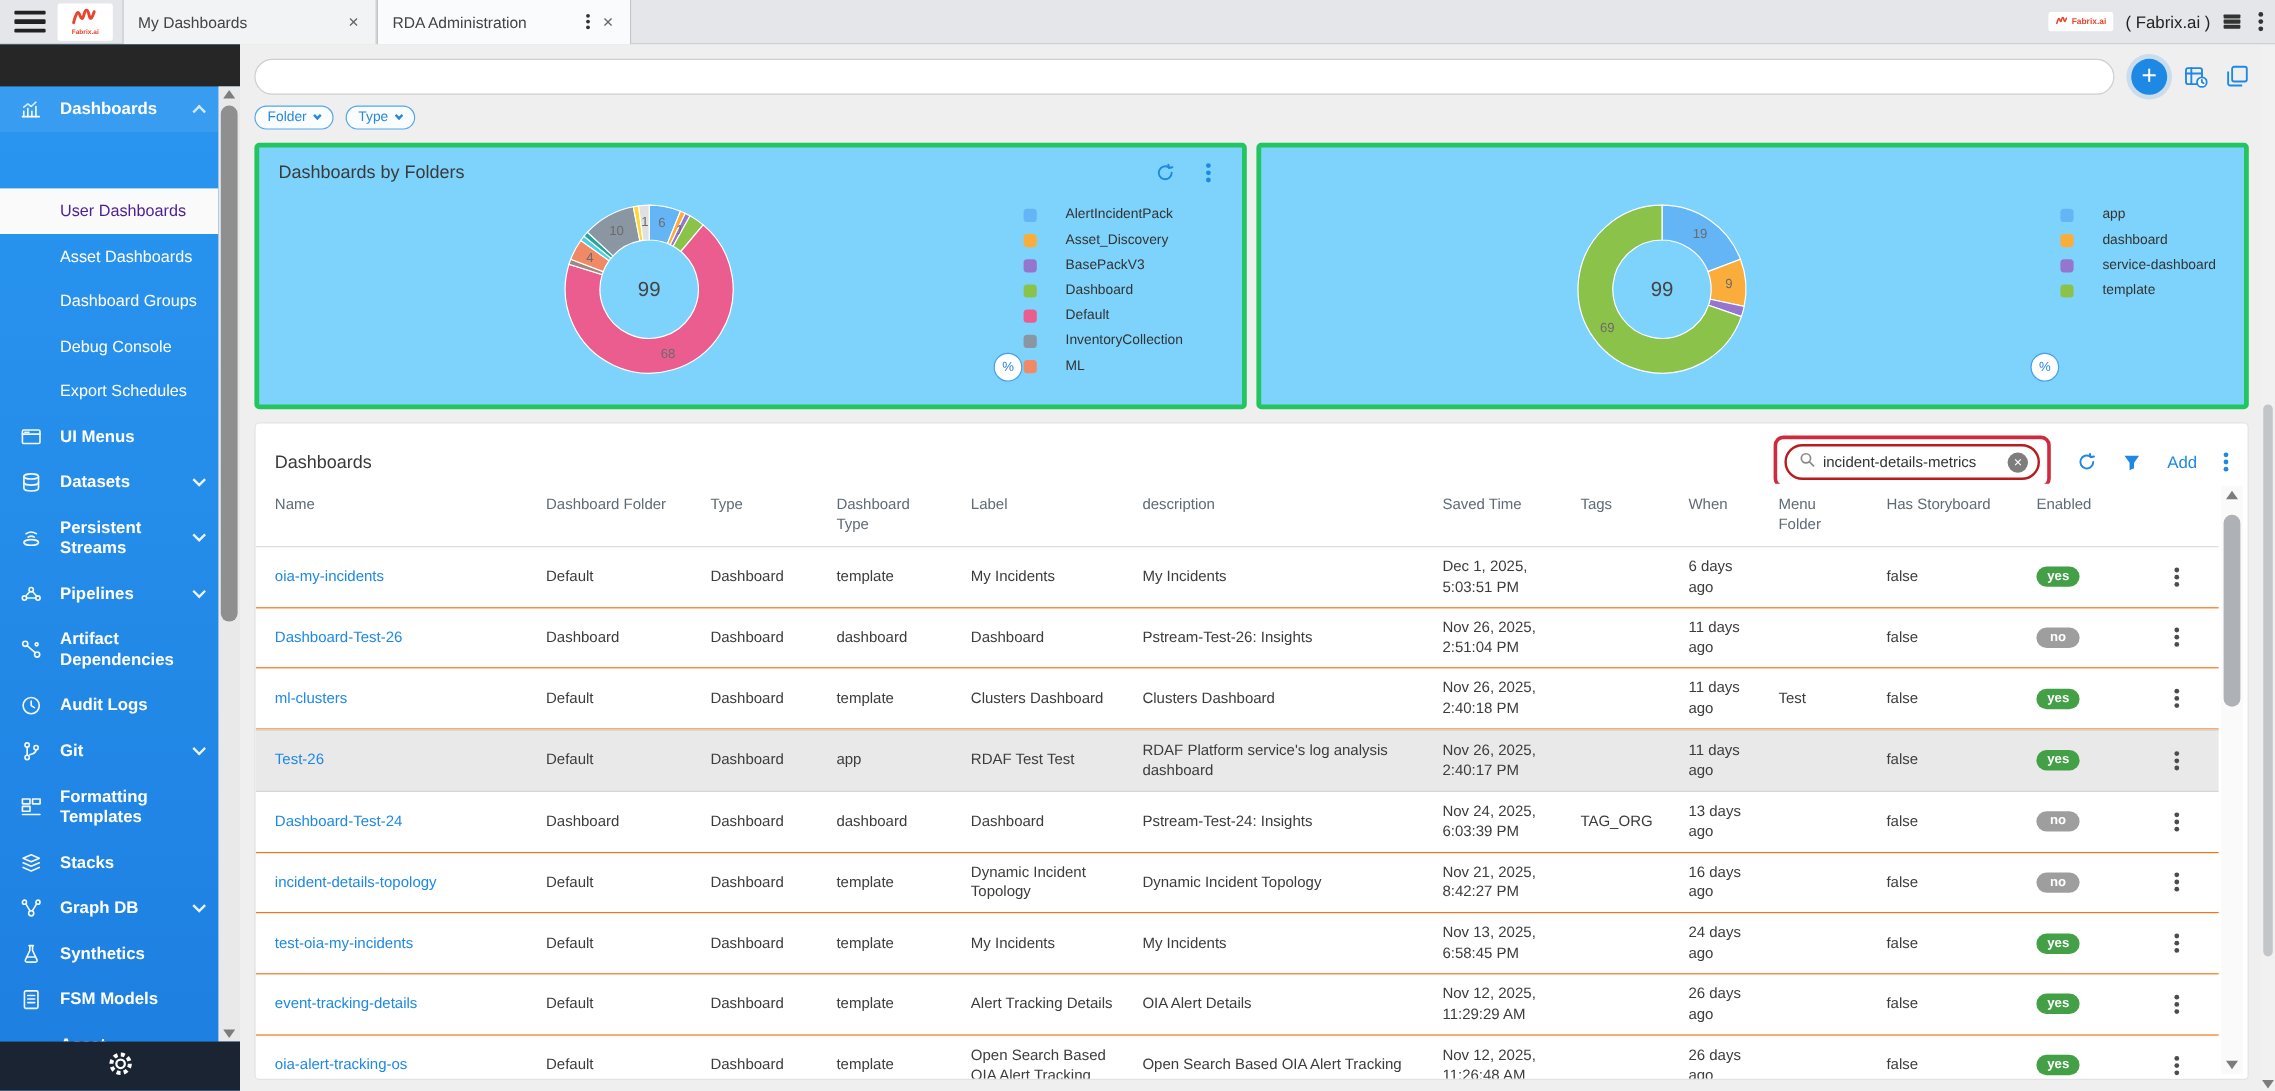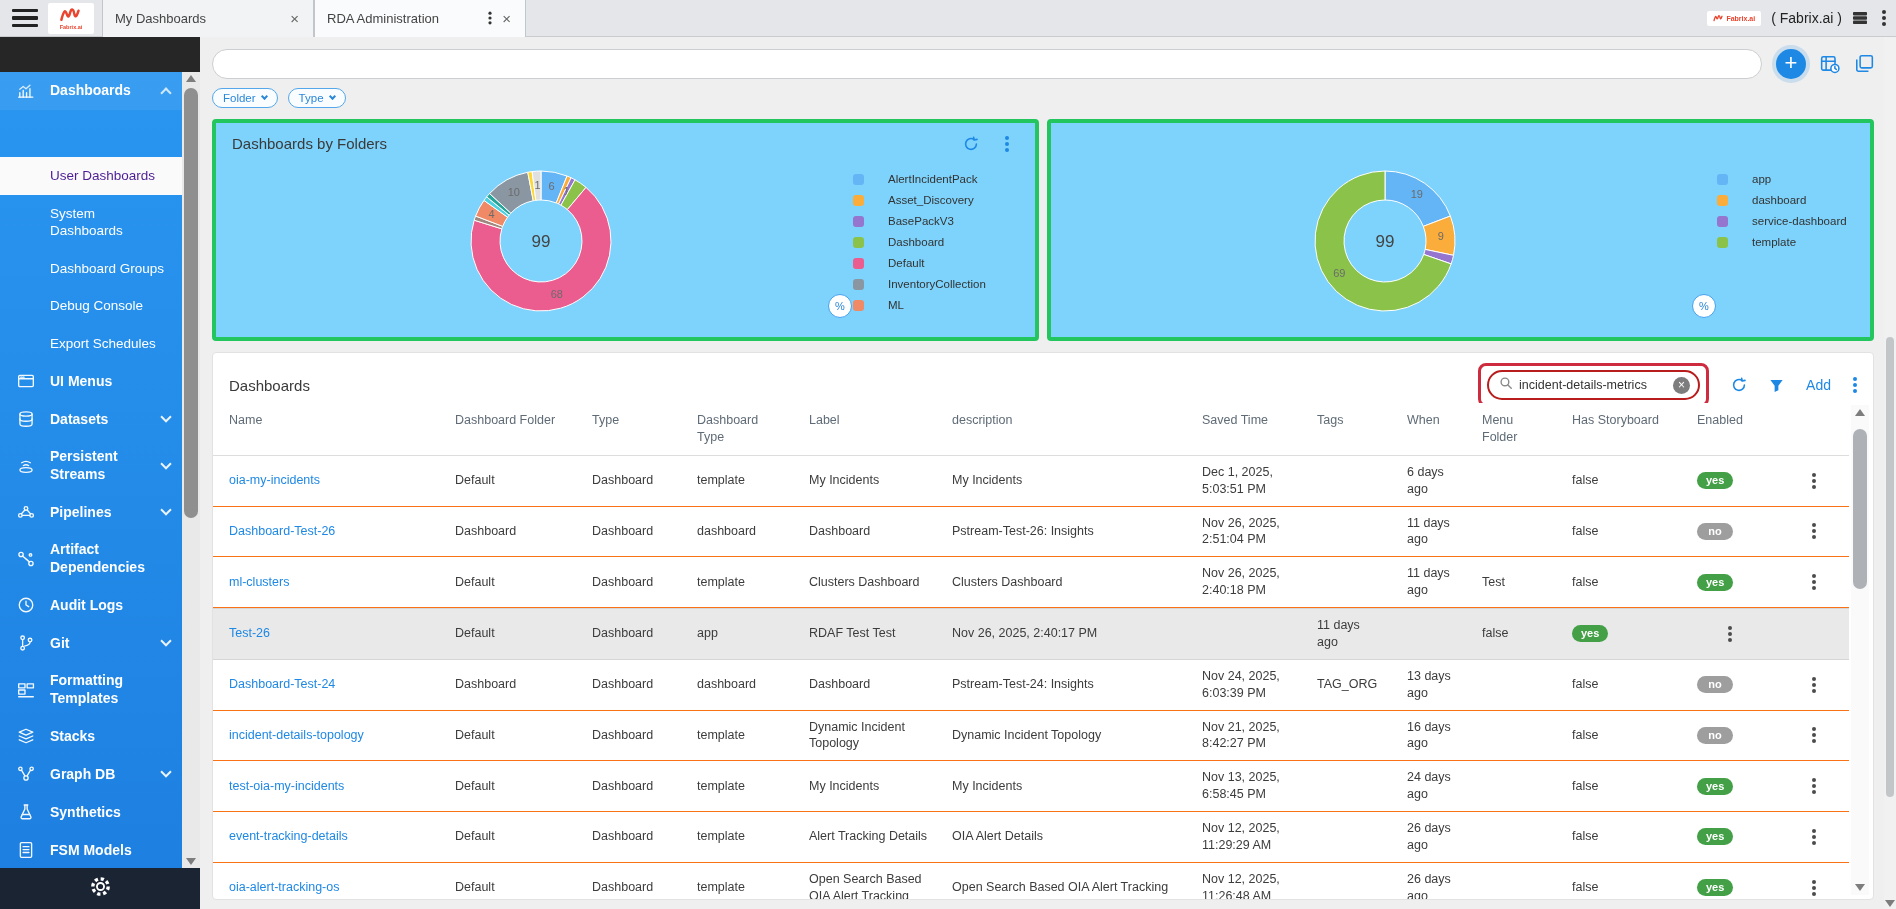--- a/index.html
+++ b/index.html
@@ -151,21 +151,21 @@
           <svg viewBox="0 0 16 16" width="18" height="18" fill="none" stroke="#fff" stroke-width="1.2" stroke-linecap="round" stroke-linejoin="round">
             <path d="M2.5 13.5v-4M5.5 13.5V7.5M8.5 13.5V9.5M11.5 13.5V6"></path>
             <path d="M2.5 6.5 5.5 4l2.5 2 3.5-3.2" opacity=".85"></path>
             <path d="M1.5 13.5h12.5"></path>
           </svg>
         </span>
         <span class="nav-label">Dashboards</span>
         <span class="chev up"></span>
       </div>
       <div class="nav-sub selected">User Dashboards</div>
-      <div class="nav-sub">System Dashboards</div>
+      <div class="nav-sub">Asset Dashboards</div>
       <div class="nav-sub">Dashboard Groups</div>
       <div class="nav-sub">Debug Console</div>
       <div class="nav-sub">Export Schedules</div>
       <div class="nav-item">
         <span class="nav-ico">
           <svg viewBox="0 0 16 16" width="18" height="18" fill="none" stroke="#fff" stroke-width="1.2" stroke-linecap="round" stroke-linejoin="round">
             <rect x="1.5" y="3" width="13" height="10" rx="1"></rect>
             <path d="M1.5 6h13M3.3 4.6h1M5.3 4.6h1"></path>
           </svg>
         </span>
@@ -552,20 +552,21 @@
                 <span class="dots3" style="color:#4c4c4c"></span>
               </span>
             </div>
           </div>
           <div class="trow hl">
             <div class="cell txt"><a class="name-link">Test-26</a></div>
             <div class="cell txt">Default</div>
             <div class="cell txt">Dashboard</div>
             <div class="cell txt">app</div>
             <div class="cell txt">RDAF Test Test</div>
+            <div class="cell txt">RDAF Platform service's log analysis dashboard</div>
             <div class="cell txt">Nov 26, 2025, 2:40:17 PM</div>
             <div class="cell txt"></div>
             <div class="cell txt">11 days ago</div>
             <div class="cell txt"></div>
             <div class="cell txt">false</div>
             <div class="cell">
               <span class="badge yes">yes</span>
             </div>
             <div class="cell">
               <span class="row-kebab">

